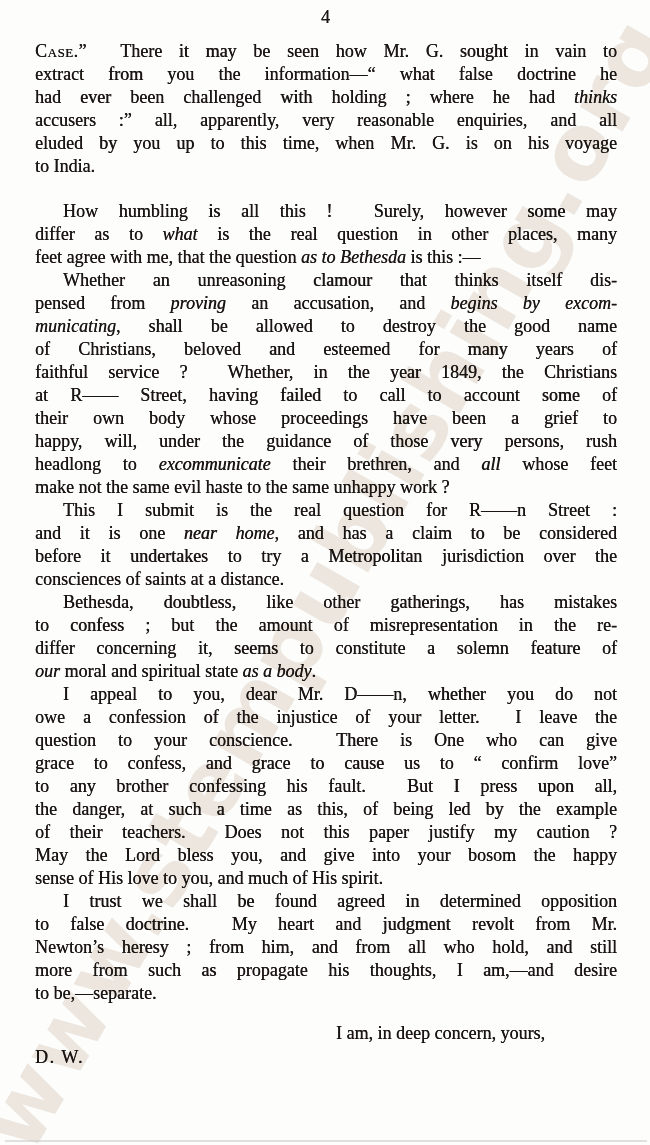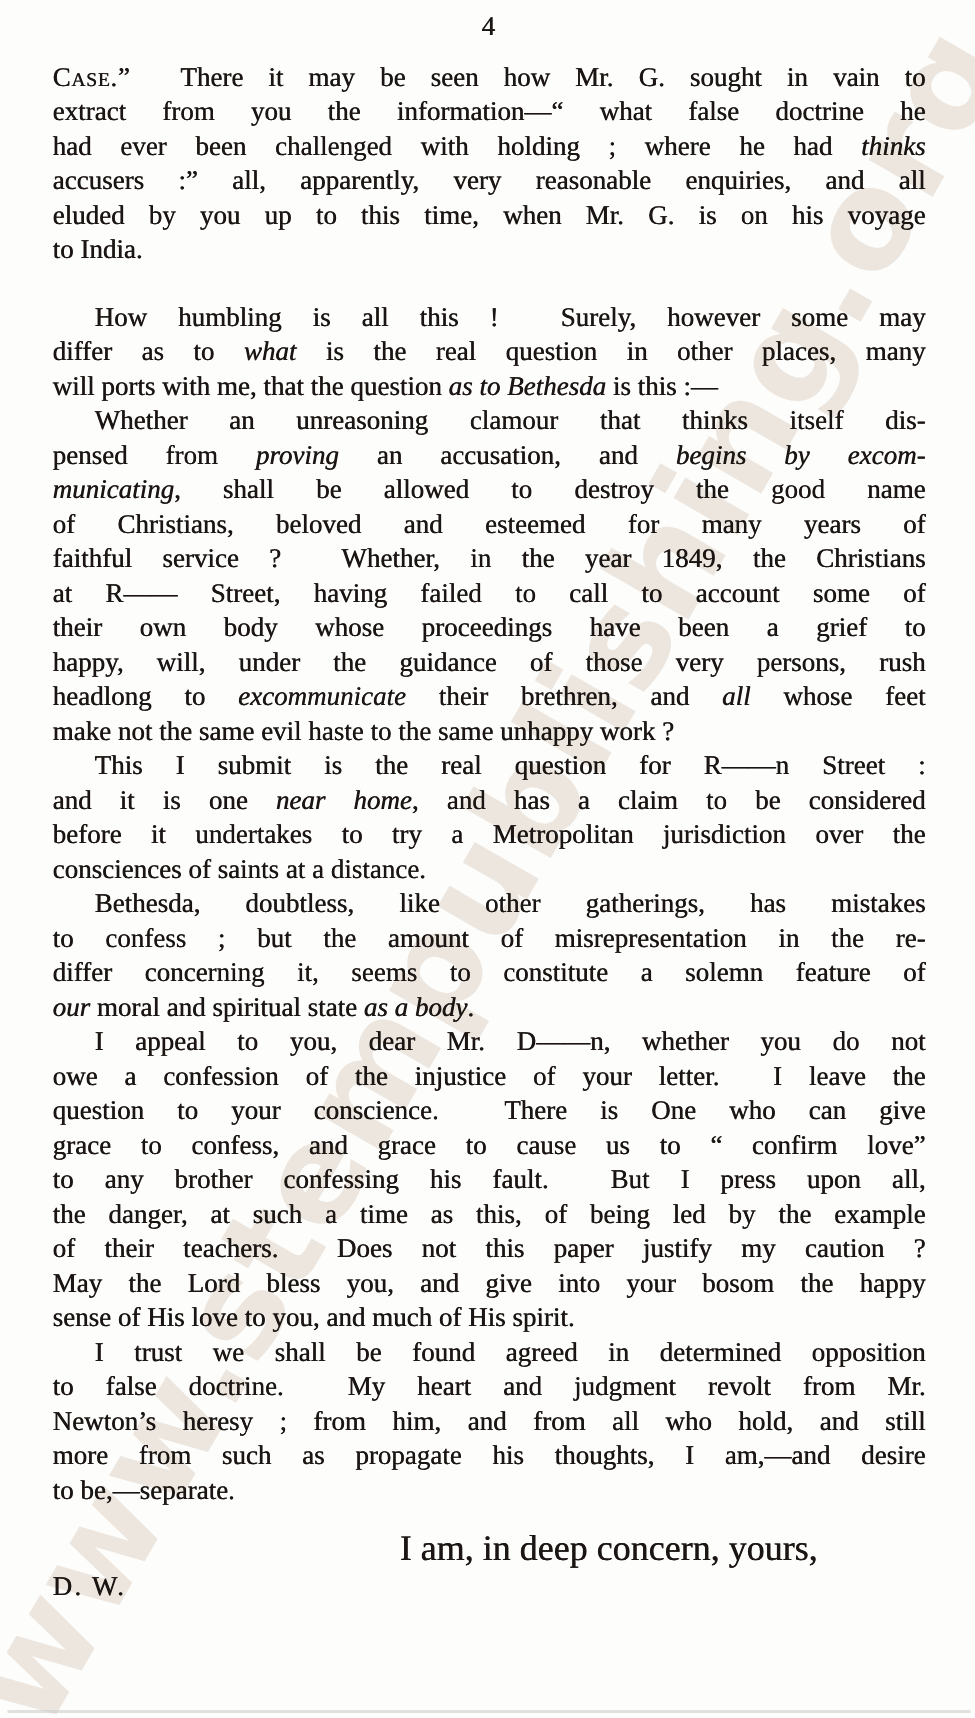--- a/index.html
+++ b/index.html
@@ -46,21 +46,21 @@
     text-align: justify;
     text-align-last: justify;
     text-shadow: 0.3px 0 0 currentColor;
   }
   .line.last { text-align-last: left; }
   .paragraph.indent .line:first-child { text-indent: 28px; }
   .smallcaps { font-variant: small-caps; letter-spacing: 0.5px; }
   i { font-style: italic; }
   .closing { margin-top: 16px; }
   .closing-salutation {
-    font-size: 24px; line-height: 24px;
+    font-size: 18px; line-height: 24px;
     text-align: right; padding-right: 72px;
     text-shadow: 0.3px 0 0 currentColor;
   }
   .closing-signature {
     font-size: 18px; line-height: 24px;
     padding-right: 8px;
     letter-spacing: 1.5px;
     text-shadow: 0.3px 0 0 currentColor;
   }
   .scan-edge {
@@ -84,21 +84,21 @@
         <div class="line"><span class="smallcaps">Case.”</span><span>&nbsp; There it may be seen how Mr. G. sought in vain to</span></div>
         <div class="line"><span>extract from you the information—“ what false doctrine he</span></div>
         <div class="line"><span>had ever been challenged with holding ; where he had </span><i>thinks</i></div>
         <div class="line"><span>accusers :” all, apparently, very reasonable enquiries, and all</span></div>
         <div class="line"><span>eluded by you up to this time, when Mr. G. is on his voyage</span></div>
         <div class="line last"><span>to India.</span></div>
       </div>
       <div class="paragraph indent space-before">
         <div class="line"><span>How humbling is all this !&nbsp; Surely, however some may</span></div>
         <div class="line"><span>differ as to </span><i>what</i><span> is the real question in other places, many</span></div>
-        <div class="line last"><span>will ports with me, that the question </span><i>as to Bethesda</i><span> is this :—</span></div>
+        <div class="line last"><span>feet agree with me, that the question </span><i>as to Bethesda</i><span> is this :—</span></div>
       </div>
       <div class="paragraph indent">
         <div class="line"><span>Whether an unreasoning clamour that thinks itself dis-</span></div>
         <div class="line"><span>pensed from </span><i>proving</i><span> an accusation, and </span><i>begins by excom-</i></div>
         <div class="line"><i>municating</i><span>, shall be allowed to destroy the good name</span></div>
         <div class="line"><span>of Christians, beloved and esteemed for many years of</span></div>
         <div class="line"><span>faithful service ?&nbsp; Whether, in the year 1849, the Christians</span></div>
         <div class="line"><span>at R—— Street, having failed to call to account some of</span></div>
         <div class="line"><span>their own body whose proceedings have been a grief to</span></div>
         <div class="line"><span>happy, will, under the guidance of those very persons, rush</span></div>

